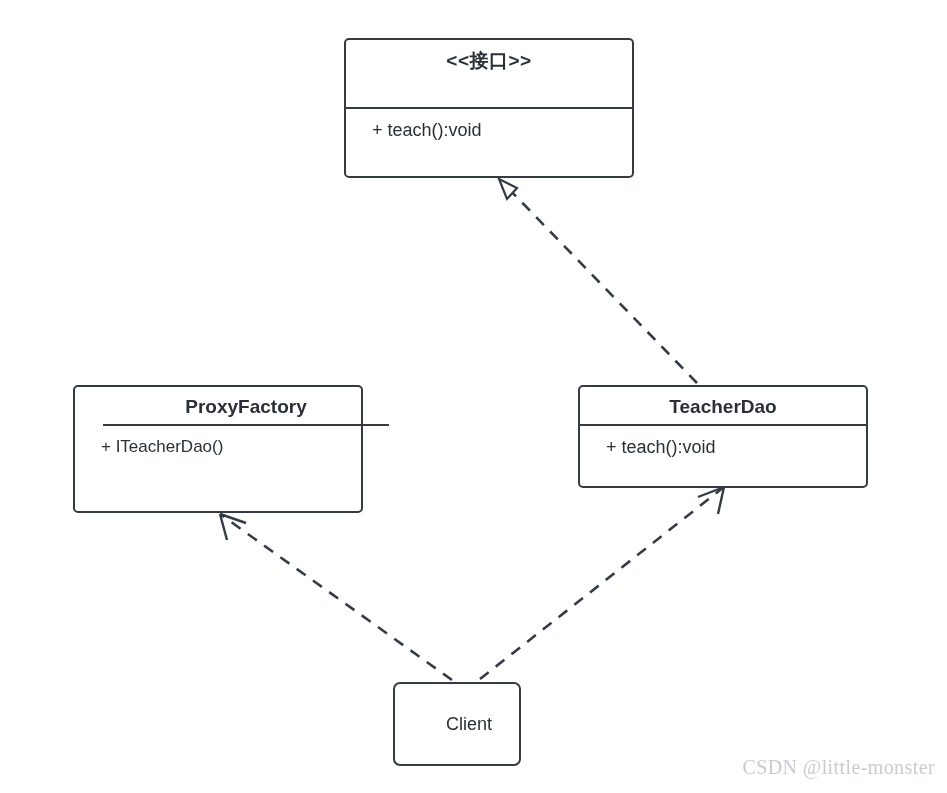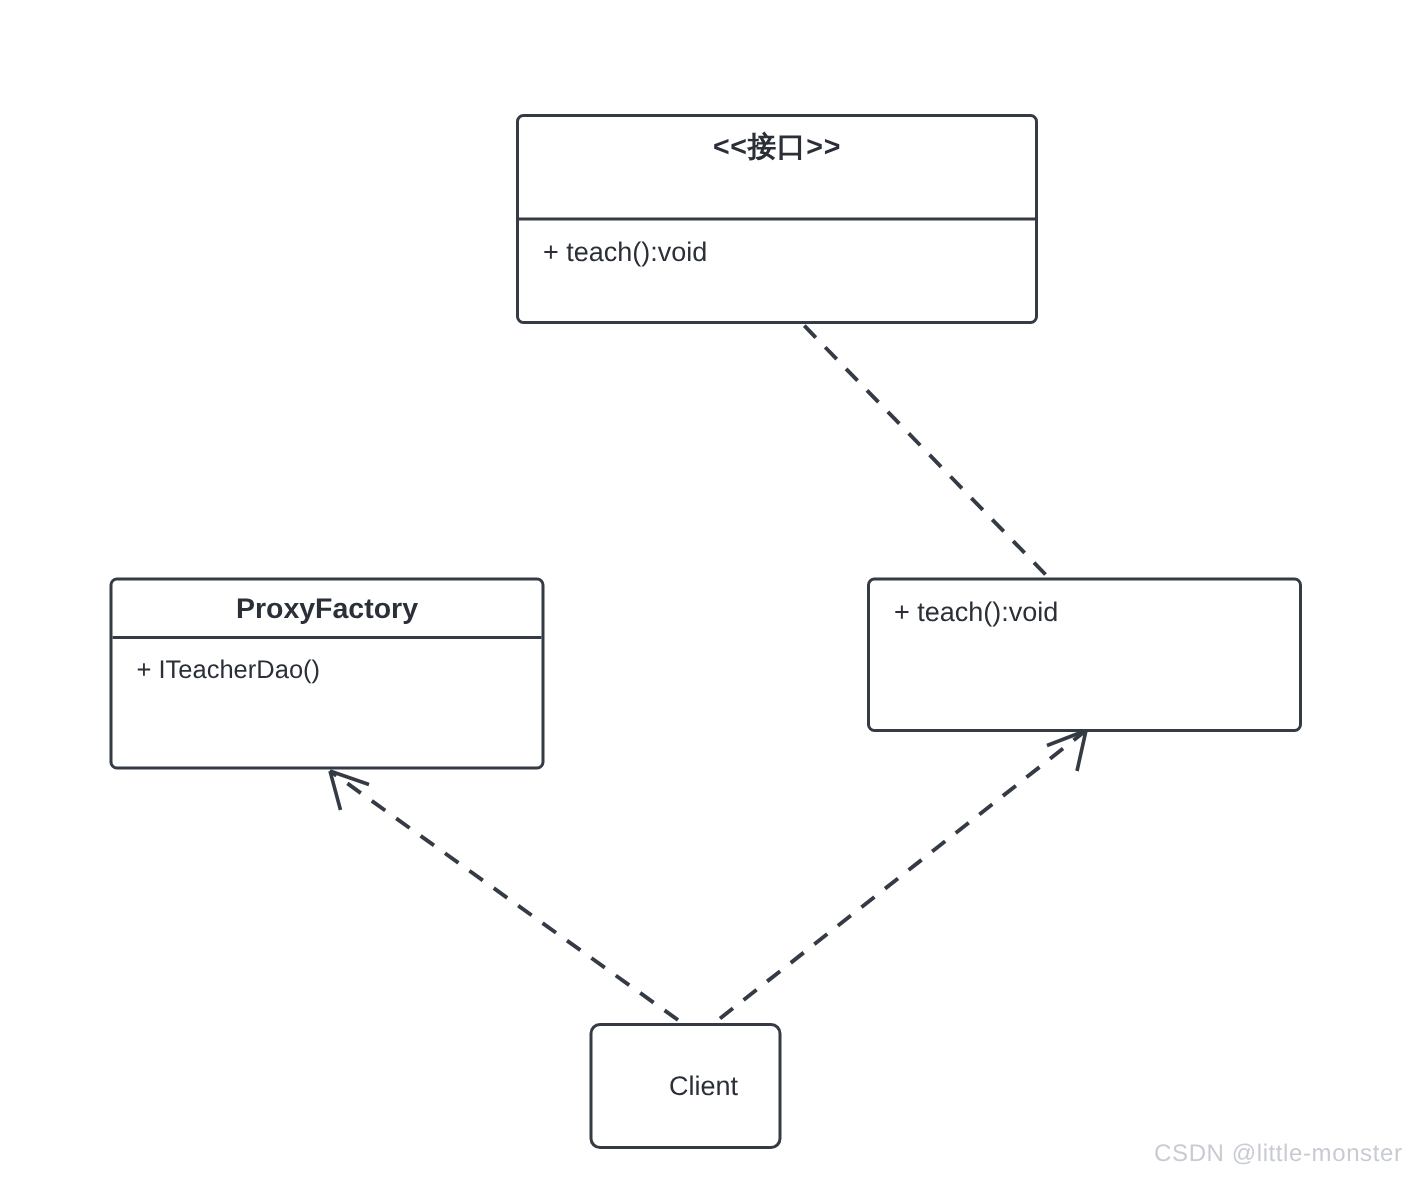--- a/index.html
+++ b/index.html
@@ -38,35 +38,34 @@
     font-weight: bold;
     letter-spacing: 0.5px;
   }
   .name-line {
     display: block;
     font-weight: bold;
   }
   .box-body {
     box-sizing: border-box;
     width: 100%;
-    padding: 9px 0 0 16px;
+    padding: 9px 0 0 26px;
     color: #2a2f38;
   }
   .member {
     display: block;
     white-space: pre;
     line-height: 1.42;
   }
   
   #box-itd {
     left: 344px;
     top: 38px;
-    width: 348px;
+    width: 290px;
     height: 140px;
-    margin-top: 38px;
   }
   #box-itd .box-header {
     height: 69px;
     padding-top: 8px;
     font-size: 19px;
     line-height: 26px;
   }
   #box-itd .box-body {
     font-size: 18px;
   }
@@ -74,20 +73,21 @@
     left: 73px;
     top: 385px;
     width: 290px;
     height: 128px;
   }
   #box-pf .box-header {
     height: 39px;
     padding-top: 8px;
     font-size: 19px;
     line-height: 24px;
+    margin-left: 28px;
   }
   #box-pf .box-body {
     font-size: 17px;
   }
   #box-td {
     left: 578px;
     top: 385px;
     width: 290px;
     height: 103px;
   }
@@ -121,24 +121,25 @@
     left: 0;
     top: 0;
     width: 947px;
     height: 793px;
     z-index: 1;
   }
   #watermark {
     position: absolute;
     right: 12px;
     bottom: 14px;
-    font-size: 16px;
+    font-size: 20px;
     color: #c8ccd2;
     letter-spacing: 0.4px;
     z-index: 5;
+    font-family: Liberation Serif, serif;
   }
 </style>
 </head>
 <body>
 
 <div id="canvas">
 
   <svg id="connectors" viewBox="0 0 947 793" xmlns="http://www.w3.org/2000/svg">
 
     <g>
@@ -169,20 +170,23 @@
   <div class="uml-box" id="box-pf">
     <div class="box-header">
       <span class="name-line">ProxyFactory</span>
     </div>
     <div class="box-body">
       <span class="member">+ ITeacherDao()</span>
     </div>
   </div>
 
   <div class="uml-box" id="box-td">
+    <div class="box-header">
+      <span class="name-line">TeacherDao</span>
+    </div>
     <div class="box-body">
       <span class="member">+ teach():void</span>
     </div>
   </div>
 
   <div class="uml-box" id="box-client">
     <span class="client-label">Client</span>
   </div>
 
   <div id="watermark">CSDN @little-monster</div>

